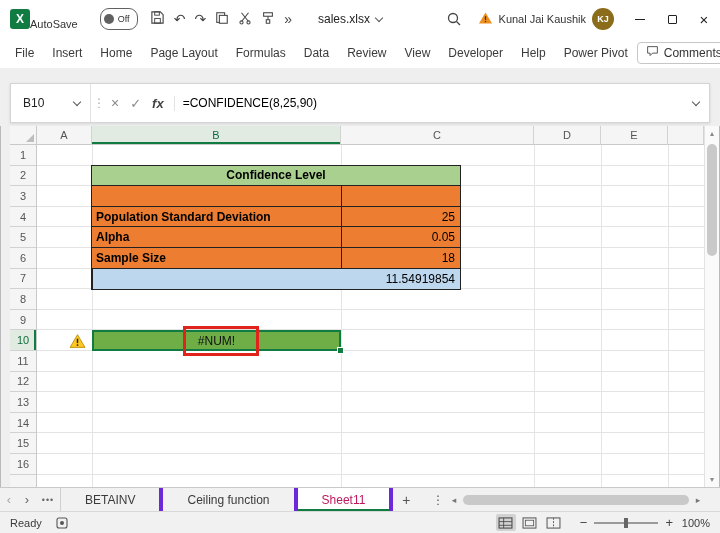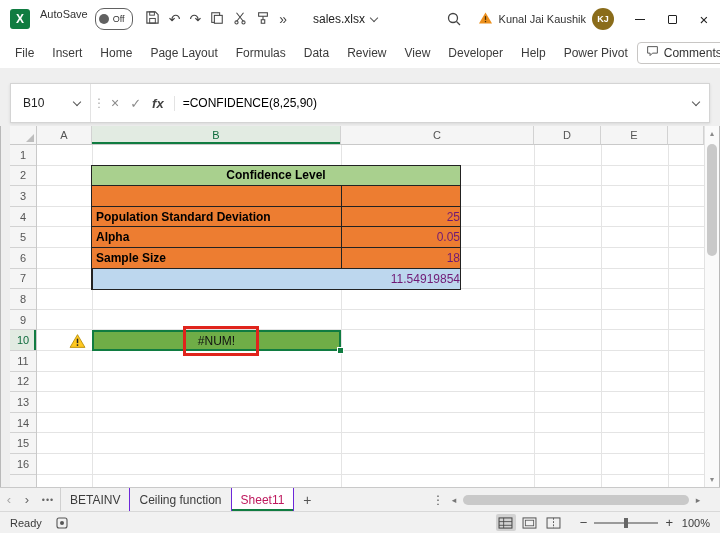--- a/index.html
+++ b/index.html
@@ -6,21 +6,21 @@
   body{margin:0;background:#fff;font-family:"Liberation Sans",sans-serif}
   .app{position:relative;width:720px;height:533px;background:#EFEFEF;overflow:hidden;
        font-family:"Liberation Sans",sans-serif;font-size:12px;color:#333;
        box-shadow:inset 0 0 0 1px #B9B9B9}
 
   
   .titlebar{position:absolute;top:0;left:0;width:720px;height:38px;background:#fff;
             display:flex;align-items:center}
   .xl-logo{width:20px;height:20px;margin-left:10px;background:#107C41;border-radius:3px;
            color:#fff;font-weight:bold;font-size:12px;display:flex;align-items:center;justify-content:center}
-  .autosave{display:flex;align-items:flex-start;gap:7px;margin-left:10px;font-size:11px;color:#333}
+  .autosave{display:flex;align-items:flex-end;gap:22px;font-size:11px;color:#333}
   .as-toggle{width:38px;height:16px;border:1px solid #616161;border-radius:9px;background:#fff;
              display:flex;align-items:center;padding:10px 3px;gap:4px}
   .as-knob{width:10px;height:10px;border-radius:50%;background:#616161}
   .as-state{font-size:9px;color:#333}
   .qat{display:flex;align-items:center;gap:9px;margin-left:12px;color:#444}
   .qat .glyph{font-size:14px;line-height:1;color:#444}
   .fname{display:flex;align-items:center;gap:6px;margin-left:26px;color:#222}
   .chev{width:6px;height:6px;border-right:1.4px solid #555;border-bottom:1.4px solid #555;
         transform:rotate(45deg);margin-top:-3px}
   .tb-right{margin-left:auto;display:flex;align-items:center;height:100%}
@@ -76,21 +76,21 @@
   .vline{position:absolute;top:0;bottom:0;width:1px;background:#E4E4E4;z-index:0}
 
   #xl-table{position:absolute;left:55px;top:20.6px;width:368px;height:123.6px;
             outline:1px solid #222;z-index:1}
   .xl-row{height:20.6px;display:flex;border-bottom:1px solid #222}
   .xl-row:last-child{border-bottom:none}
   .bg-green{background:#A9D08E}.bg-orange{background:#ED7D31}.bg-blue{background:#BDD7EE}
   .xl-title{flex:1;display:flex;align-items:center;justify-content:center;font-weight:bold;color:#000}
   .xl-label{width:249px;display:flex;align-items:center;padding-left:4px;font-weight:bold;color:#000;overflow:hidden}
   .xl-value{flex:1;border-left:1px solid #222;display:flex;align-items:center;
-            justify-content:flex-end;color:#701a75}
+            justify-content:flex-end;padding-right:5px;color:#000000}
 
   .b10{position:absolute;left:55px;top:185.4px;width:249px;height:20.6px;background:#6FAD47;
        border:2px solid #107C41;display:flex;align-items:center;justify-content:center;
        color:#111;z-index:2}
   .fill-handle{position:absolute;left:300px;top:202px;width:7px;height:7px;background:#107C41;
                border:1px solid #fff;z-index:3}
   .red-annotation{position:absolute;left:146px;top:181px;width:76px;height:30px;
                   border:3px solid #E0241C;z-index:4}
   .cell-warning{position:absolute;left:31px;top:187px;width:18px;height:18px;z-index:3;
                 display:flex;align-items:center;justify-content:center}
@@ -102,21 +102,21 @@
   .vs-up{top:3px}.vs-down{bottom:3px}
   .vs-thumb{position:absolute;left:2px;top:18px;width:10px;height:112px;background:#C9C9C9;border-radius:5px}
 
   
   .tabsrow{position:absolute;left:0;top:487px;width:720px;height:24px;background:#F1F1F1;
            border-top:1px solid #C9C9C9;display:flex;align-items:stretch;font-size:12px}
   .tnav{width:18px;display:flex;align-items:center;justify-content:center;font-size:13px;color:#666}
   .tnav.dim{color:#A6A6A6}
   .tmore{width:24px;display:flex;align-items:center;justify-content:center;font-size:9px;color:#666;letter-spacing:1px}
   #sheet-tabs{display:flex;align-items:stretch}
-  .stab{padding:0 9px;display:flex;align-items:center;color:#3b3b3b;border-right:1px solid #6d28d9;white-space:nowrap}
+  .stab{padding:0 24px;display:flex;align-items:center;color:#3b3b3b;border-right:4px solid #6d28d9;white-space:nowrap}
   .stab:first-child{border-left:1px solid #D0D0D0}
   .stab.active{background:#fff;color:#be185d;font-weight:normal;box-shadow:inset 0 -2px 0 #107C41}
   .addsheet{width:26px;display:flex;align-items:center;justify-content:center;font-size:14px;color:#555}
   .tspacer{flex:1}
   .tdots{width:20px;display:flex;align-items:center;justify-content:center;color:#555}
   .hscroll{width:256px;display:flex;align-items:center;margin-right:16px}
   .hs-btn{width:12px;text-align:center;font-size:9px;color:#777}
   .hs-track{flex:1;height:12px;position:relative}
   .hs-thumb{position:absolute;left:3px;right:3px;top:1px;height:10px;background:#C9C9C9;border-radius:5px}
 

